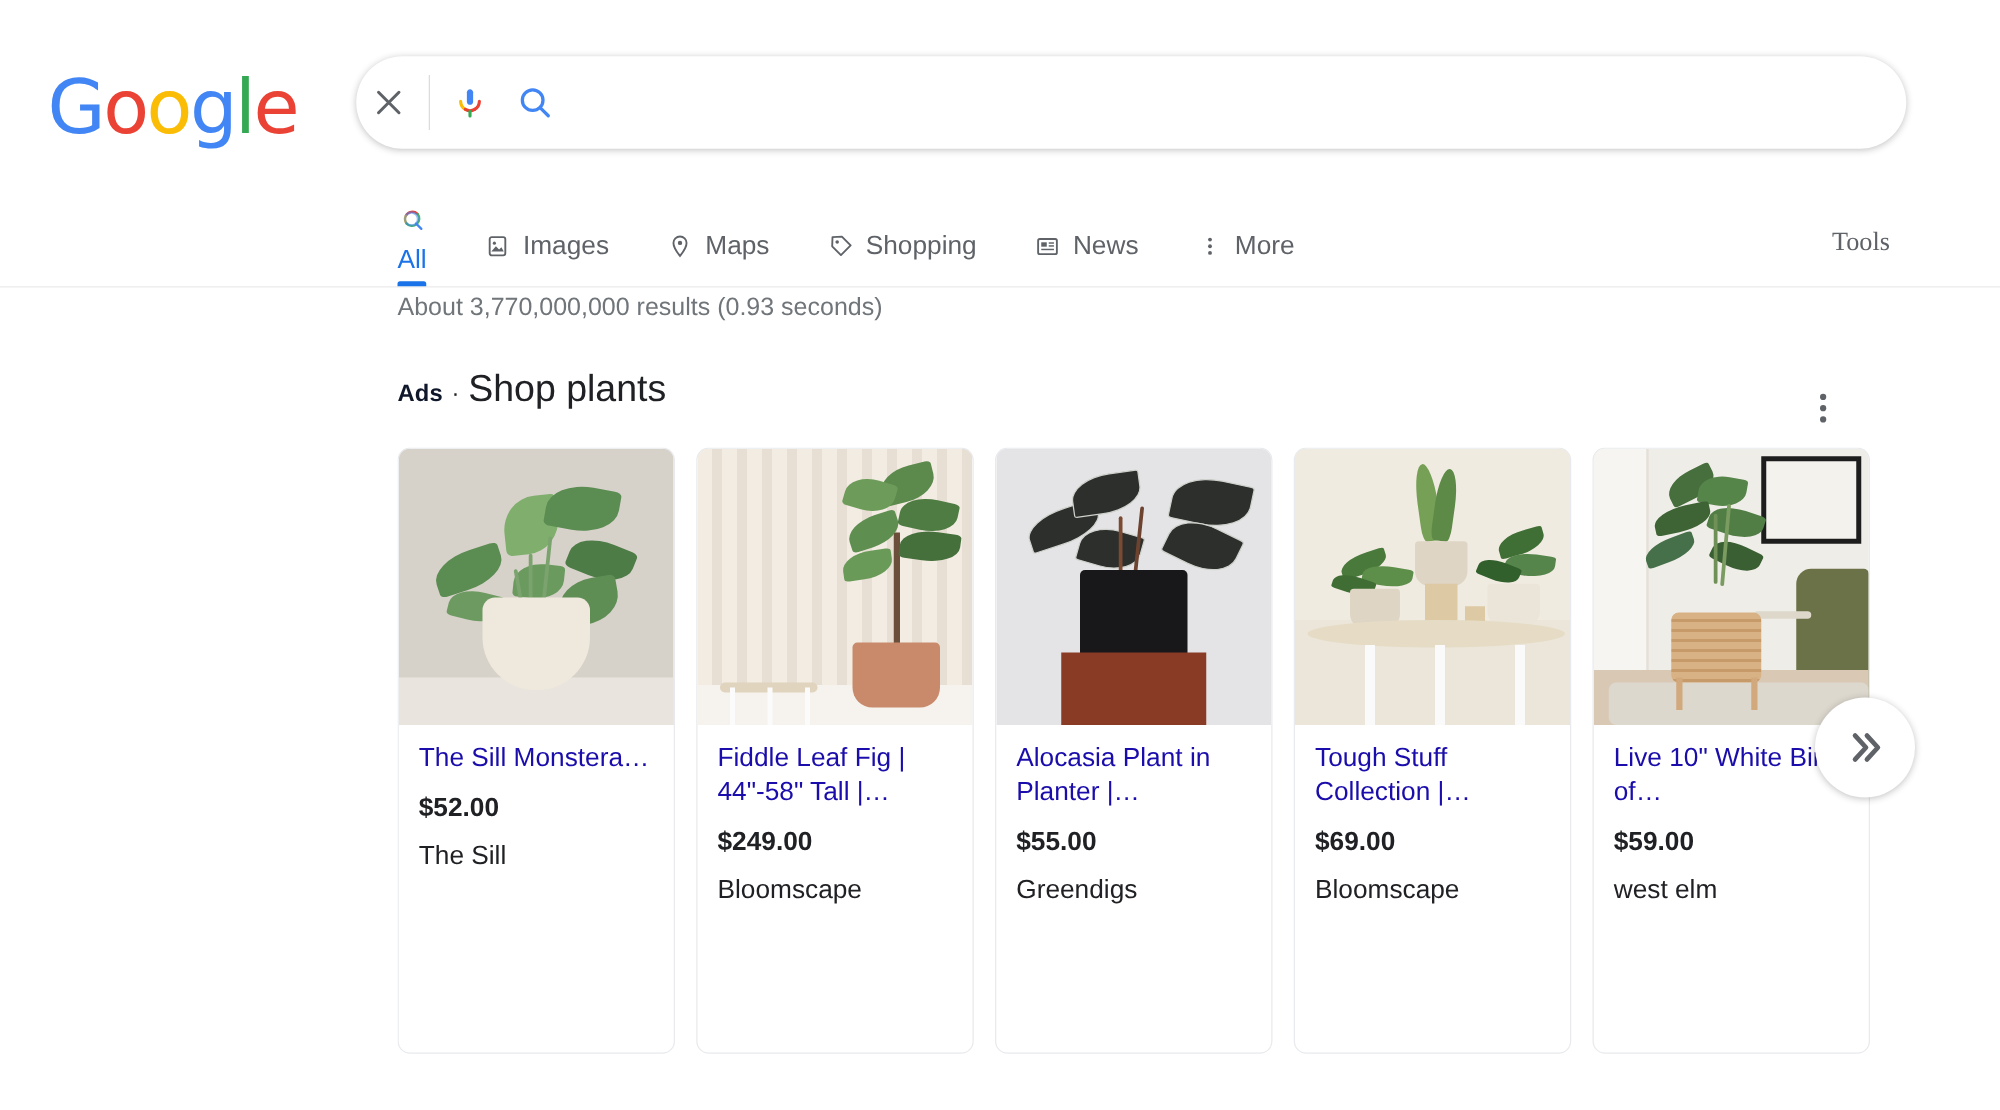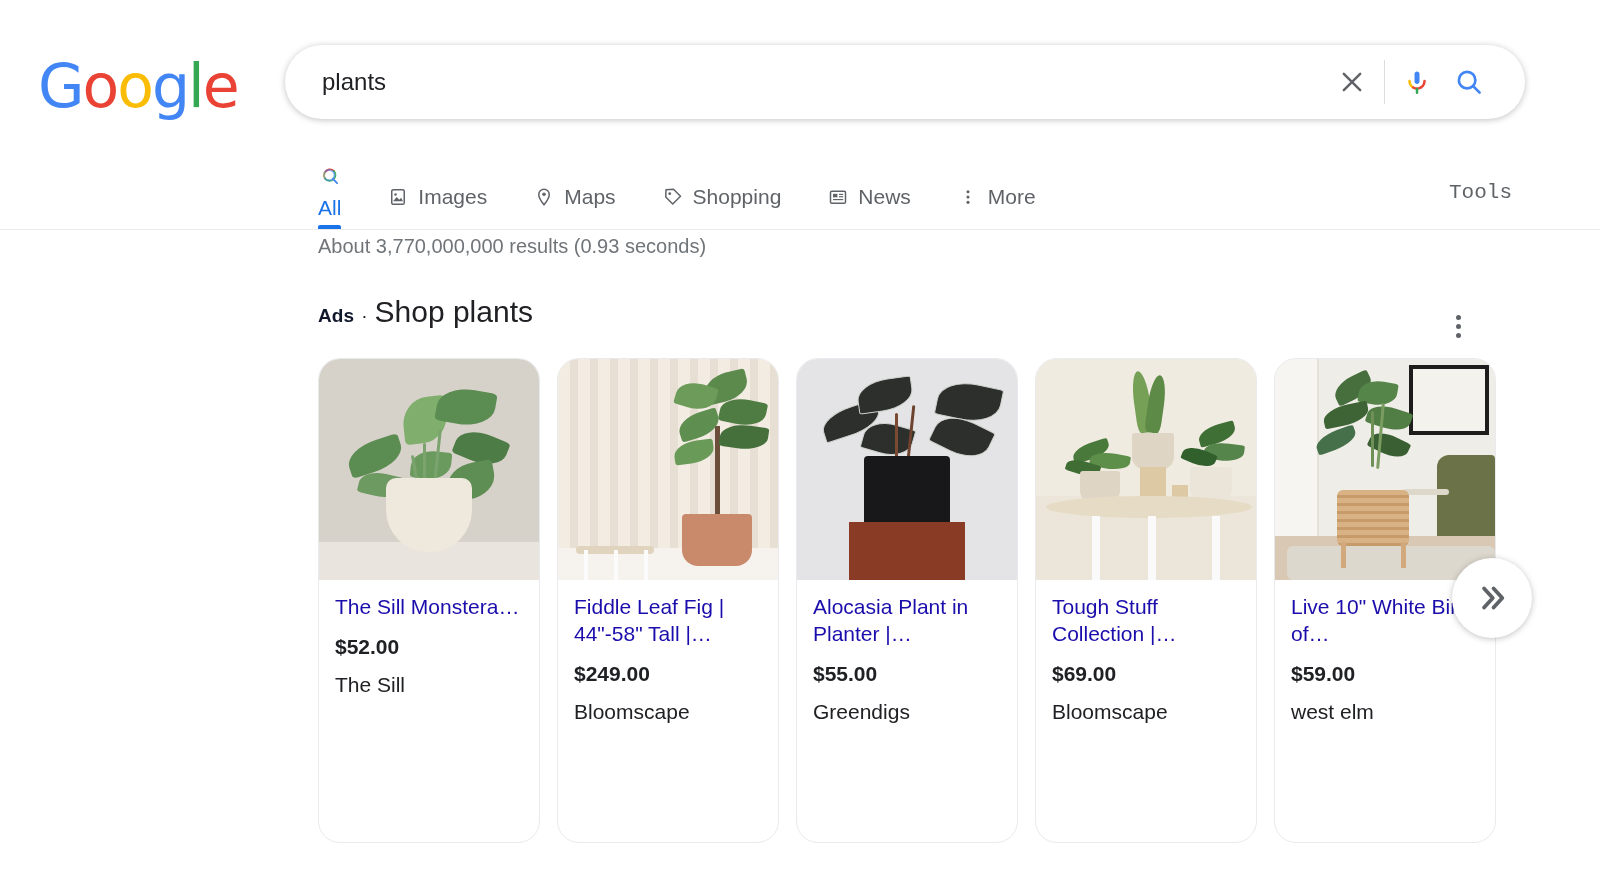--- a/index.html
+++ b/index.html
@@ -144,21 +144,21 @@
   }
   .tools-btn {
     position: absolute;
     right: 88px;
     top: 16px;
     font-size: 21px;
     color: #5f6368;
     cursor: pointer;
     background: none;
     border: none;
-    font-family: Liberation Mono, monospace;
+    font-family: Liberation Serif, serif;
     padding: 0;
   }
 
   
   .results-stats {
     position: absolute;
     left: 318px;
     top: 235px;
     font-size: 20px;
     color: #70757a;
@@ -227,21 +227,21 @@
   .carousel-track {
     display: flex;
     gap: 17px;
     height: 486px;
   }
   .pcard {
     width: 222px;
     flex: 0 0 222px;
     box-sizing: border-box;
     border: 1px solid #e8eaed;
-    border-radius: 22px;
+    border-radius: 10px;
     background: #fff;
     overflow: hidden;
     cursor: pointer;
     display: flex;
     flex-direction: column;
     height: 485px;
   }
   .pcard-img {
     width: 100%;
     height: 221px;
@@ -343,21 +343,20 @@
 </head>
 <body>
 
 <div class="header">
 
   <div class="logo">
     <span class="l-b">G</span><span class="l-r">o</span><span class="l-y">o</span><span class="l-b">g</span><span class="l-g">l</span><span class="l-r">e</span>
   </div>
 
   <div class="searchbar">
-    <input class="search-input" type="text" value="plants" placeholder="Search Google or type a URL" style="">
     <div class="sb-icons">
       <button class="sb-btn">
         <svg width="28" height="28" viewBox="0 0 24 24">
           <path d="M5 5 L19 19 M19 5 L5 19" stroke="#5f6368" stroke-width="2.1" stroke-linecap="round" fill="none"></path>
         </svg>
       </button>
       <div class="sb-divider"></div>
       <button class="sb-btn">
         <svg width="30" height="30" viewBox="0 0 24 24">
           <path d="M12 3.5c1.1 0 2 .9 2 2v6c0 1.1-.9 2-2 2s-2-.9-2-2v-6c0-1.1.9-2 2-2z" fill="#4285F4"></path>

